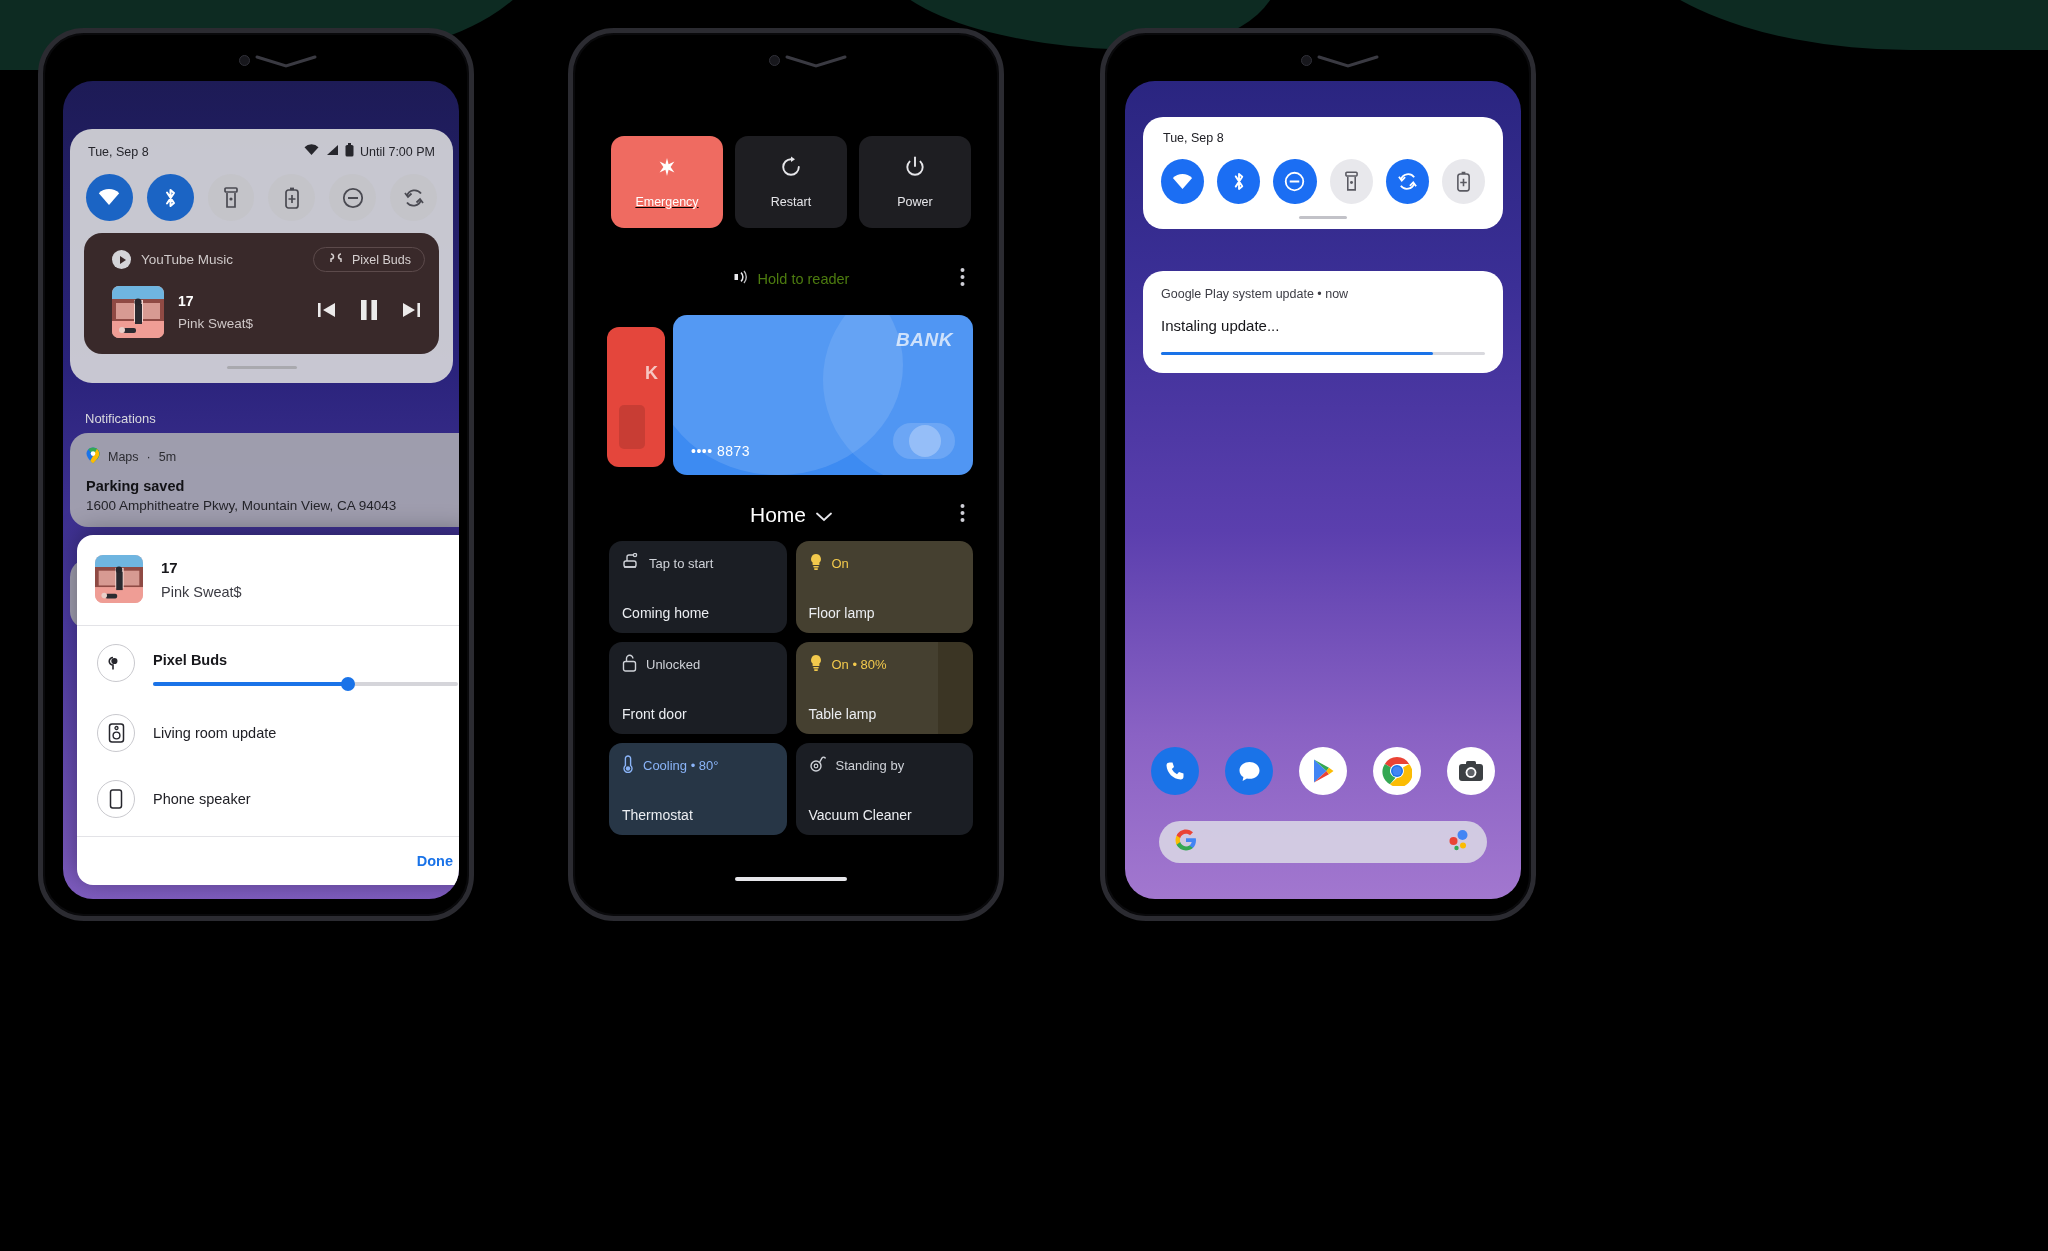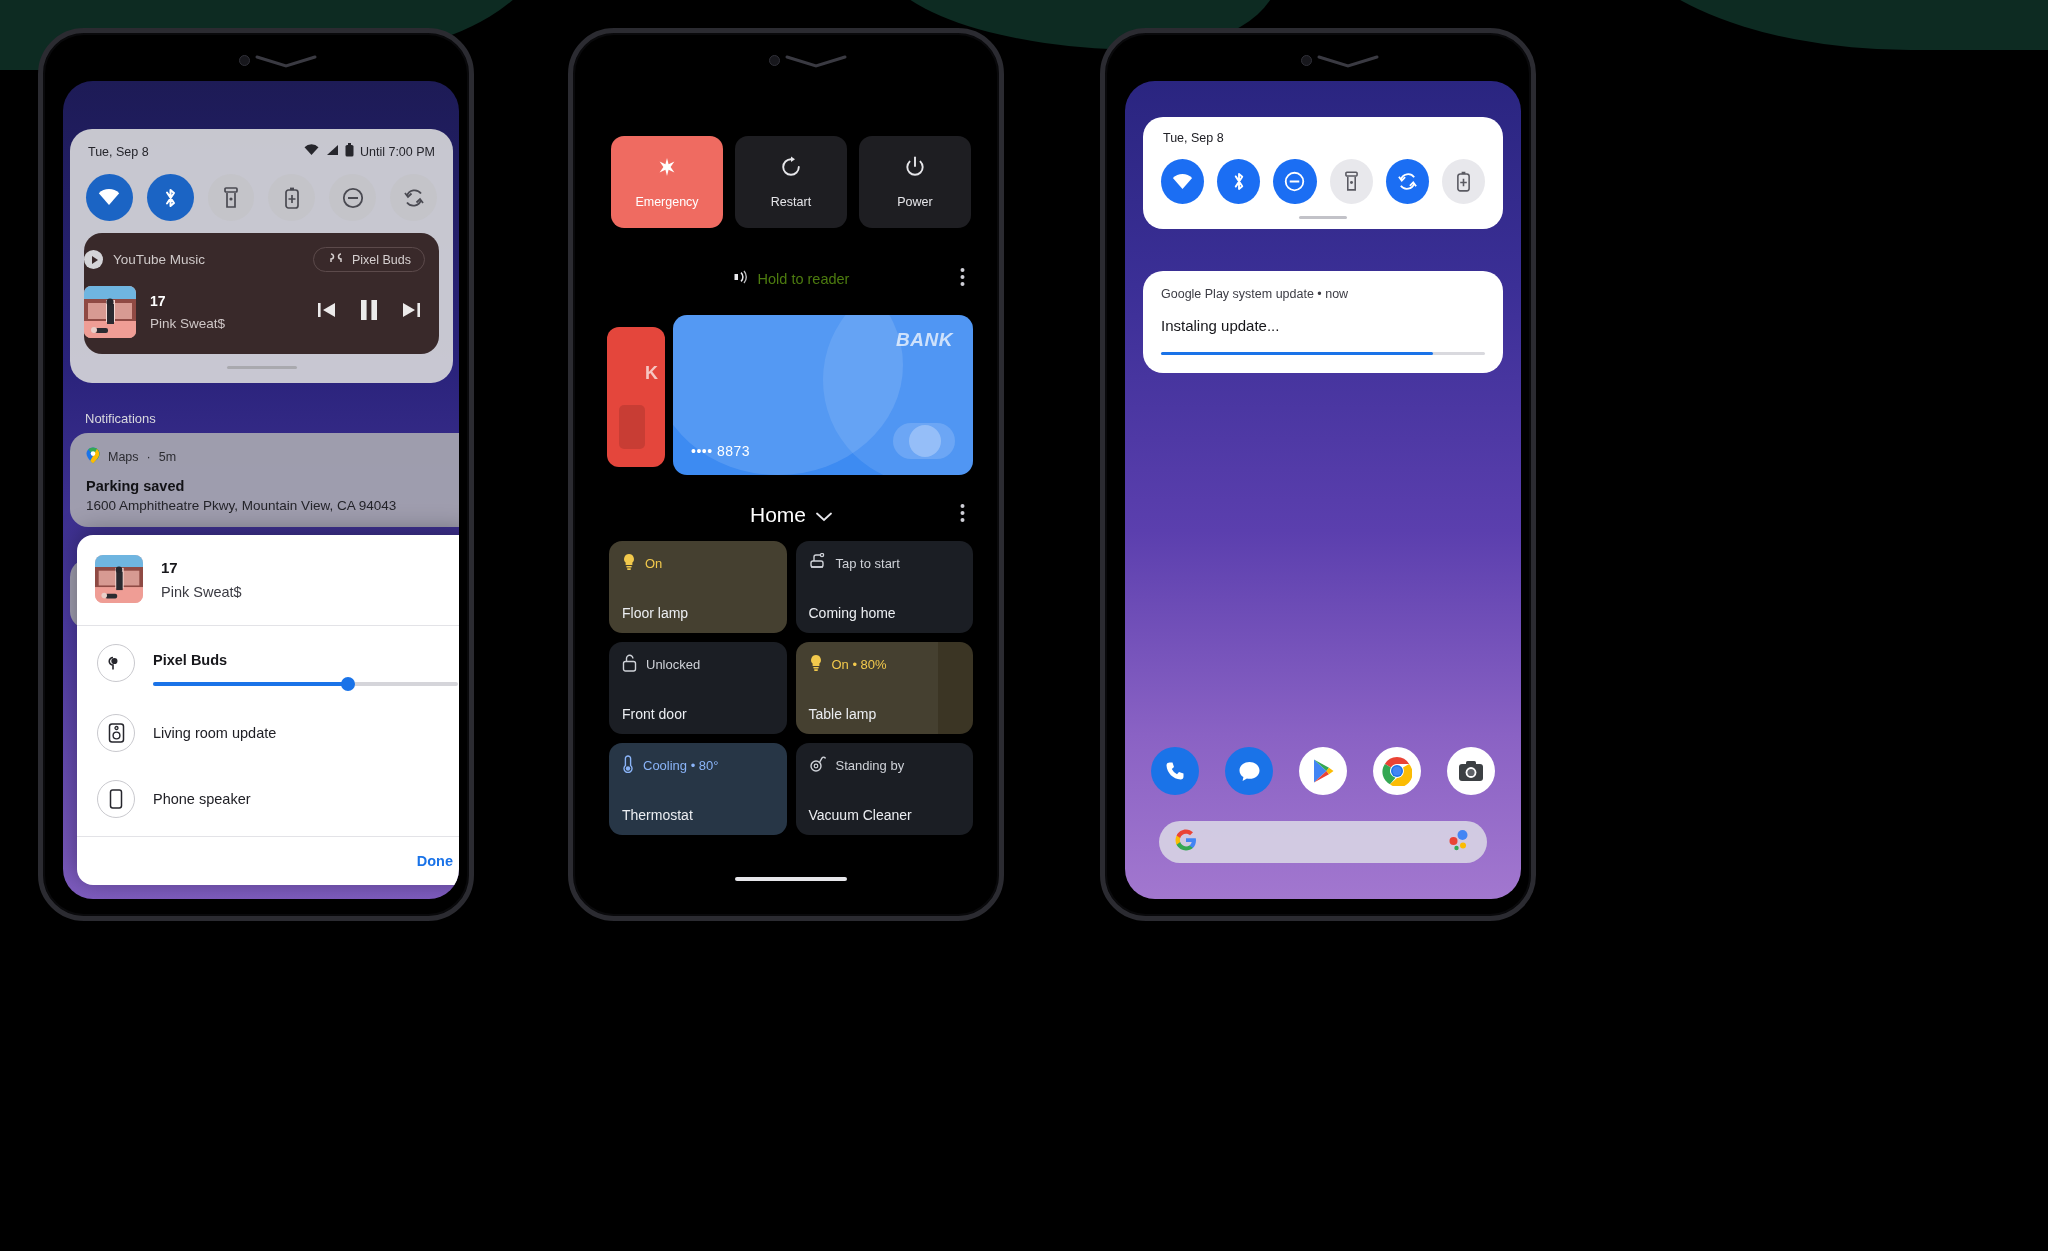--- a/index.html
+++ b/index.html
@@ -36,21 +36,21 @@
     position:absolute; left:7px; top:48px; width:383px; border-radius: 22px;
     background: rgba(212,212,216,0.93);
     padding: 12px 12px 14px 12px;
   }
   .qs-status { display:flex; align-items:center; justify-content:space-between; font-size:12.5px; color:#25252b; padding: 2px 6px 0 6px;}
   .qs-status .right { display:flex; align-items:center; gap:6px; }
   .qs-tiles { display:flex; gap:14px; padding: 14px 4px 6px 4px; }
   .qtile { width:47px; height:47px; border-radius:50%; background:#c4c4c9; display:flex; align-items:center; justify-content:center; }
   .qtile.on { background:#1b64c4; }
   .media-card {
-    margin: 6px 2px 0 2px; border-radius: 18px; background:#39292a; padding: 14px 14px 16px 0;
+    margin: 6px 2px 0 2px; border-radius: 18px; background:#39292a; padding: 14px 14px 16px 28px;
   }
   .media-top { display:flex; align-items:center; justify-content:space-between; }
   .media-app { display:flex; align-items:center; gap:10px; color:#cfc9c9; font-size:13.5px; }
   .ytm-icon { width:19px; height:19px; border-radius:50%; background:#d4d4d8; display:flex; align-items:center; justify-content:center; }
   .ytm-icon:after { content:''; border-left:6px solid #39292a; border-top:4px solid transparent; border-bottom:4px solid transparent; margin-left:2px;}
   .buds-chip { display:flex; align-items:center; gap:7px; border:1px solid #5c4a4b; border-radius:16px; padding:4px 13px; color:#d6d0d0; font-size:12.5px;}
   .media-body { display:flex; align-items:center; gap:14px; margin-top:14px; }
   .albumart { width:52px; height:52px; border-radius:7px; overflow:hidden; position:relative; flex:none; }
   .media-text .t1 { color:#fff; font-size:14px; font-weight:bold; }
   .media-text .t2 { color:#cfc7c7; font-size:13.5px; margin-top:7px;}
@@ -78,21 +78,21 @@
   .slider-fill { position:absolute; left:0; top:0; height:4px; border-radius:3px; background:#1a73e8; width:64%;}
   .slider-knob { position:absolute; top:-5px; left:64%; width:14px; height:14px; border-radius:50%; background:#1a73e8; transform:translateX(-50%);}
   .sheet-foot { display:flex; justify-content:flex-end; border-top:1px solid #e3e3e7; padding:16px 22px; margin-top: 14px;}
   .done-btn { color:#1a73e8; font-size:14.5px; font-weight:bold; }
 
   
   #phone2 { left: 568px; top: 28px; width: 436px; height: 893px; }
   #p2screen { left: 20px; top: 48px; width: 396px; height: 818px; border-radius: 30px; background:#000; }
   .power-row { display:flex; gap:12px; padding: 55px 18px 0 18px; }
   .pwr-btn { flex:1; height:92px; border-radius:13px; background:#1e1e22; display:flex; flex-direction:column; align-items:center; justify-content:center; gap:13px; }
-  .pwr-btn.emergency { background:#ef6b61; }
+  .pwr-btn.emergency { background:#ef6b61;text-decoration:underline; }
   .pwr-label { font-size:12.5px; color:#e6e6ea; }
   .pwr-btn.emergency .pwr-label { color:#fff; }
   .wallet-head { display:flex; align-items:center; justify-content:center; position:relative; margin-top: 42px; }
   .wallet-head-text { display:flex; align-items:center; gap:9px; color:#4d7c0f; font-size:14.5px;}
   .kebab { position:absolute; right:24px; top:50%; transform:translateY(-50%); }
   .cards-row { position:relative; height:168px; margin-top:18px; }
   .card-prev { position:absolute; left:14px; top:22px; width:58px; height:140px; border-radius:12px; background:#e4463c; overflow:hidden;}
   .card-prev .pk { position:absolute; right:6px; top:36px; color:#f6c6c2; font-size:18px; font-weight:bold; letter-spacing:1px;}
   .card-prev .blk { position:absolute; left:12px; bottom:18px; width:26px; height:44px; border-radius:5px; background:rgba(0,0,0,.12);}
   .card-main { position:absolute; left:80px; top:10px; width:300px; height:160px; border-radius:14px; background:#3d8bf2; overflow:hidden;}
@@ -471,48 +471,48 @@
       <span class="kebab">
         <svg width="5" height="20" viewBox="0 0 5 20">
             <circle cx="2.5" cy="3" r="2" fill="#cfcfd6"></circle>
             <circle cx="2.5" cy="10" r="2" fill="#cfcfd6"></circle>
             <circle cx="2.5" cy="17" r="2" fill="#cfcfd6"></circle>
           </svg>
       </span>
     </div>
 
     <div class="ctrl-grid">
-      <div class="ctrl lamp">
-        <div class="ctrl-fill" style="width:100%"></div>
-        <div class="row1">
-          <span>
-            <svg width="14" height="18" viewBox="0 0 14 18">
-                <path d="M7 1 A5 5 0 0 1 10.4 9.6 L10.4 12 L3.6 12 L3.6 9.6 A5 5 0 0 1 7 1 Z" fill="#f2c94c"></path>
-                <rect x="4.2" y="13" width="5.6" height="1.6" rx=".8" fill="#f2c94c"></rect>
-                <rect x="5" y="15.3" width="4" height="1.6" rx=".8" fill="#f2c94c"></rect>
-              </svg>
-          </span>
-          <span>On</span>
-        </div>
-        <div class="row2">Floor lamp</div>
-      </div>
-
       <div class="ctrl">
         <div class="row1">
           <span>
             <svg width="18" height="17" viewBox="0 0 18 17">
                 <rect x="2" y="8" width="12" height="6" rx="2" stroke="#cfd2d8" stroke-width="1.4" fill="none"></rect>
                 <path d="M5 8 L5 4 A2 2 0 0 1 7 2 L11.5 2" stroke="#cfd2d8" stroke-width="1.4" fill="none"></path>
                 <circle cx="13" cy="2" r="1.6" stroke="#cfd2d8" stroke-width="1.3" fill="none"></circle>
                 <path d="M2 14 L14 14" stroke="#cfd2d8" stroke-width="1.4"></path>
               </svg>
           </span>
           <span>Tap to start</span>
         </div>
         <div class="row2">Coming home</div>
+      </div>
+
+      <div class="ctrl lamp">
+        <div class="ctrl-fill" style="width:100%"></div>
+        <div class="row1">
+          <span>
+            <svg width="14" height="18" viewBox="0 0 14 18">
+                <path d="M7 1 A5 5 0 0 1 10.4 9.6 L10.4 12 L3.6 12 L3.6 9.6 A5 5 0 0 1 7 1 Z" fill="#f2c94c"></path>
+                <rect x="4.2" y="13" width="5.6" height="1.6" rx=".8" fill="#f2c94c"></rect>
+                <rect x="5" y="15.3" width="4" height="1.6" rx=".8" fill="#f2c94c"></rect>
+              </svg>
+          </span>
+          <span>On</span>
+        </div>
+        <div class="row2">Floor lamp</div>
       </div>
 
       <div class="ctrl">
         <div class="row1">
           <span>
             <svg width="15" height="18" viewBox="0 0 15 18">
                 <rect x="1.5" y="7.5" width="12" height="9.5" rx="2" stroke="#cfd2d8" stroke-width="1.4" fill="none"></rect>
                 <path d="M4.5 7.5 L4.5 4.5 A3.2 3.2 0 0 1 10.9 4.5" stroke="#cfd2d8" stroke-width="1.4" fill="none"></path>
               </svg>
           </span>

